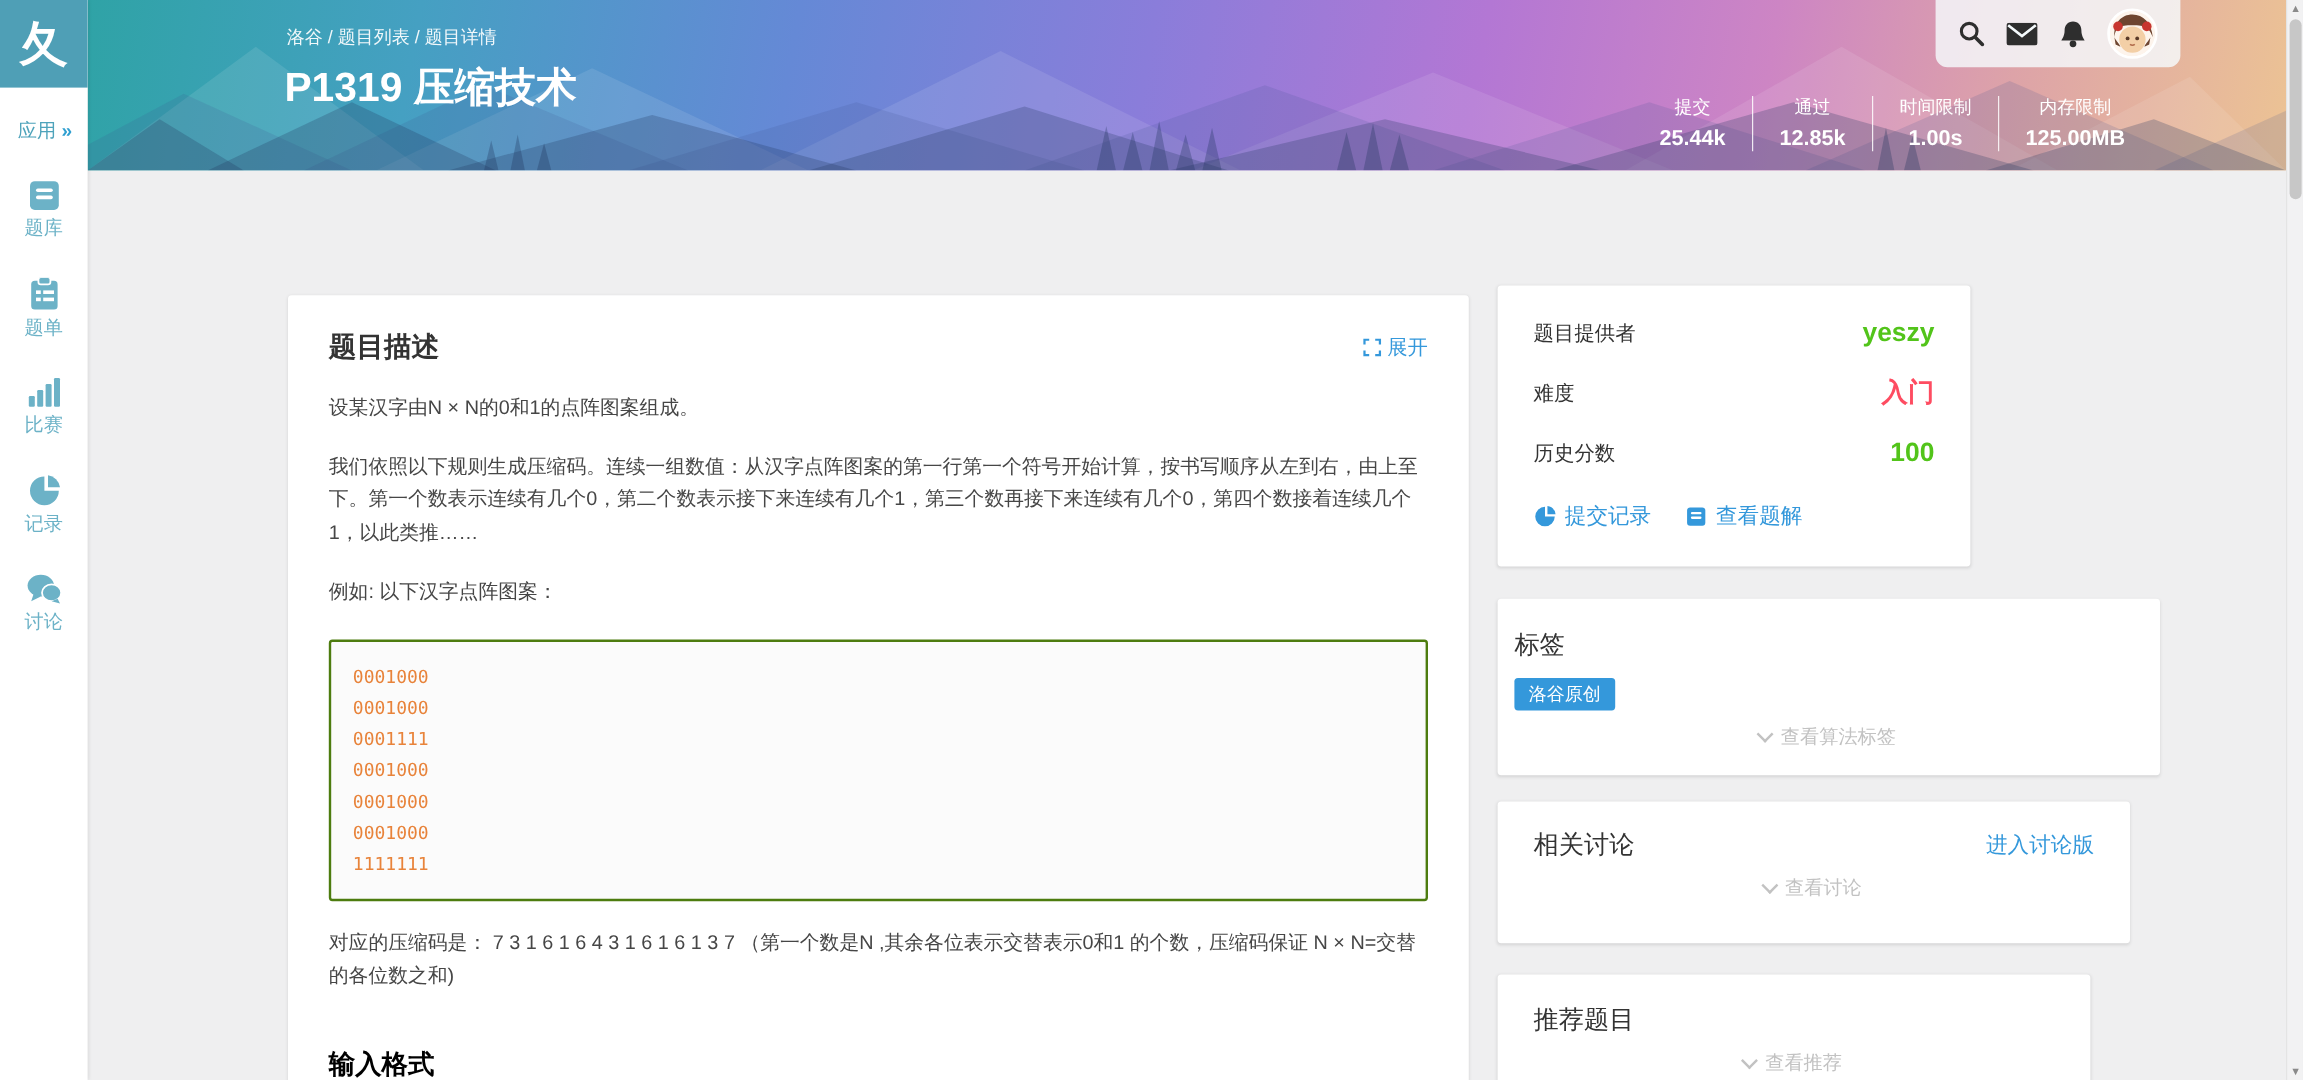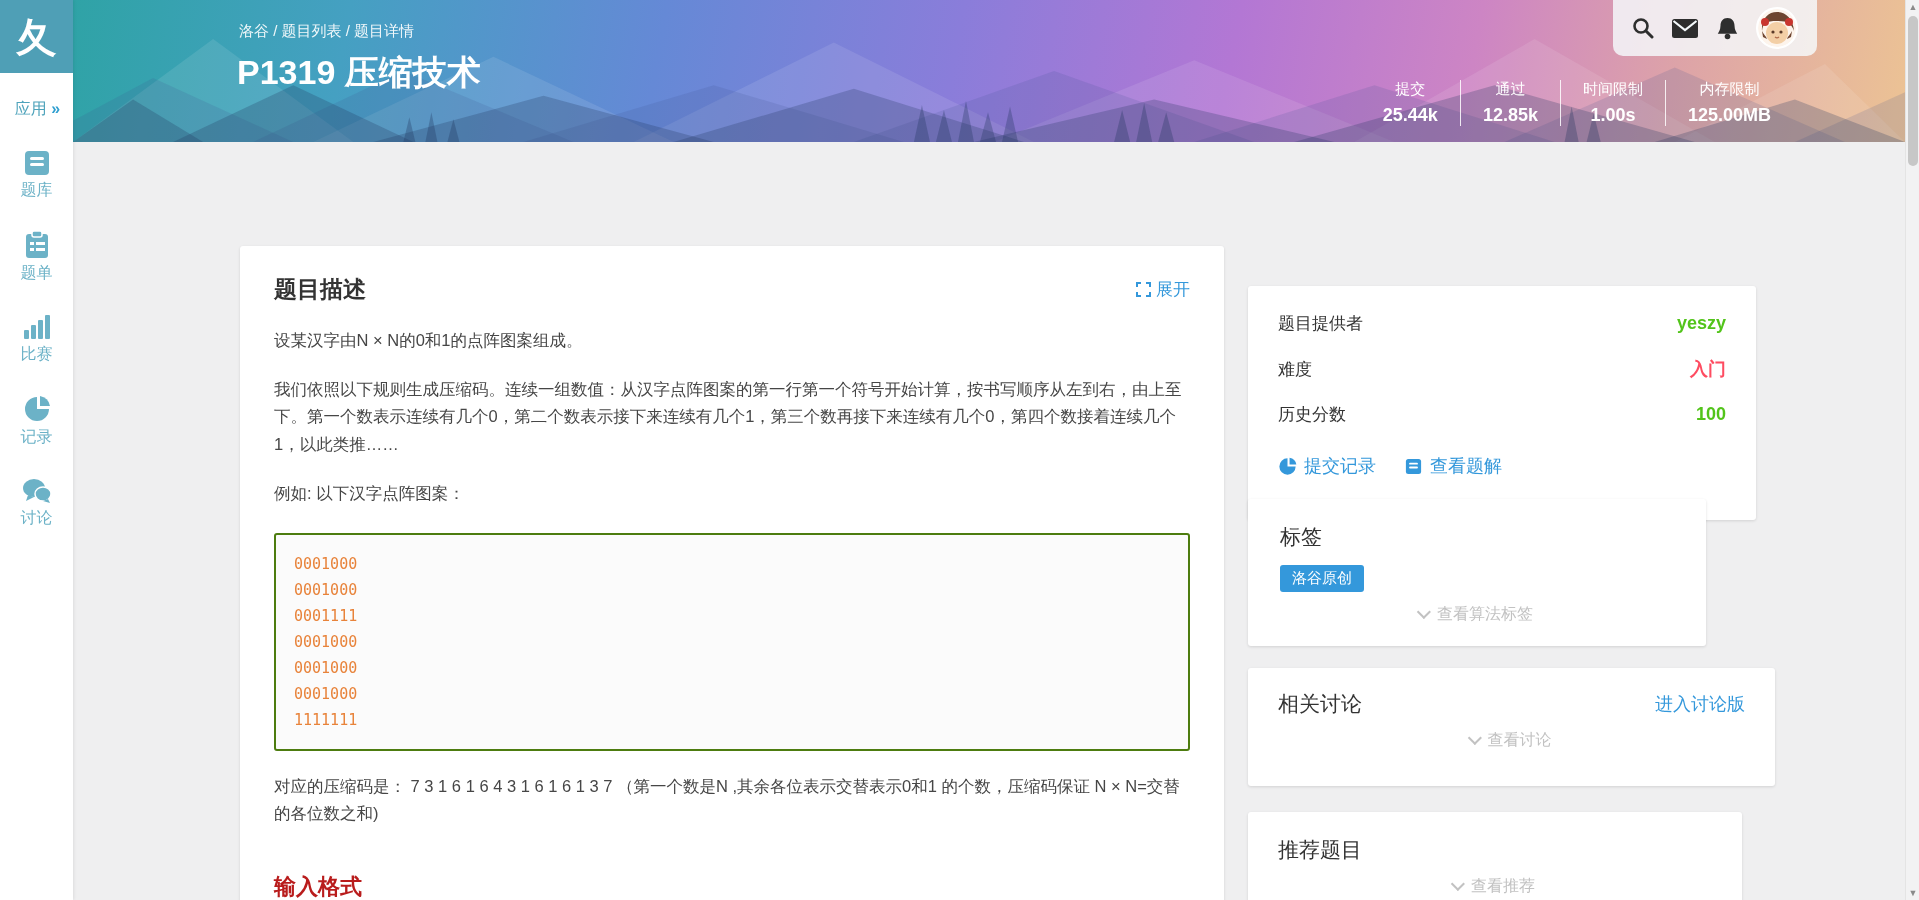--- a/index.html
+++ b/index.html
@@ -53,32 +53,32 @@
     box-shadow:0 1px 3px rgba(0,0,0,0.12); }
   .main-card { left:167px; top:46px; width:984px; height:700px; padding:28px 34px; }
   .card-head { display:flex; justify-content:space-between; align-items:center; }
   h2.sec { font-size:23px; color:#333; font-weight:bold; }
   .expand-link { color:#3498db; font-size:17px; cursor:pointer; display:flex; align-items:center; gap:5px; }
   .main-card p { font-size:16.5px; color:#464646; line-height:1.65; margin-top:22px; }
   .codeblock { margin-top:26px; background:#fbfbfb; border:2px solid #4d7c0f;
     border-radius:3px; padding:16px 18px; }
   .codeblock div { font-family:"DejaVu Sans Mono","Liberation Mono",monospace;
     font-size:15px; line-height:26px; color:#e8833a; }
-  h2.sec2 { font-size:22px; color:#b91c1c; font-weight:bold; margin-top:44px; }
-
-  
-  .info-card { left:1175px; top:38px; width:508px; height:234px; padding:26px 30px;margin-top:48px; }
+  h2.sec2 { font-size:22px; color:#000000; font-weight:bold; margin-top:44px; }
+
+  
+  .info-card { left:1175px; top:38px; width:394px; height:234px; padding:26px 30px; }
   .info-row { display:flex; justify-content:space-between; align-items:center; margin-bottom:22px; }
   .info-row .k { font-size:17px; color:#333; }
-  .info-row .v { font-size:18px; font-weight:bold; }
+  .info-row .v { font-size:22px; font-weight:bold; }
   .v-green { color:#52c41a; } .v-red { color:#fe4c61; }
   .info-links { display:flex; gap:28px; margin-top:28px;font-family:Liberation Mono, monospace; }
   .ilink { color:#3498db; font-size:18px; cursor:pointer; display:flex; align-items:center; gap:7px; }
 
-  .tags-card { left:1175px; top:299px; width:458px; height:147px; padding:24px 32px; }
+  .tags-card { left:1175px; top:299px; width:552px; height:147px; padding:24px 14px; }
   h3.rt { font-size:21px; color:#333; font-weight:normal; }
   .tag { display:inline-block; margin-top:14px; background:#3498db; color:#fff;
     font-size:15px; padding:4px 12px; border-radius:3px; cursor:pointer; }
   .more-link { text-align:center; color:#c2c2c2; font-size:16px; margin-top:12px; cursor:pointer; }
   .more-link .vchev { display:inline-block; width:10px; height:10px;
     border-left:2px solid #c2c2c2; border-bottom:2px solid #c2c2c2;
     transform:rotate(-45deg) translateY(-3px); margin-right:6px; }
 
   .discuss-card { left:1175px; top:468px; width:527px; height:118px; padding:22px 30px; }
   .d-head { display:flex; justify-content:space-between; align-items:center; }

